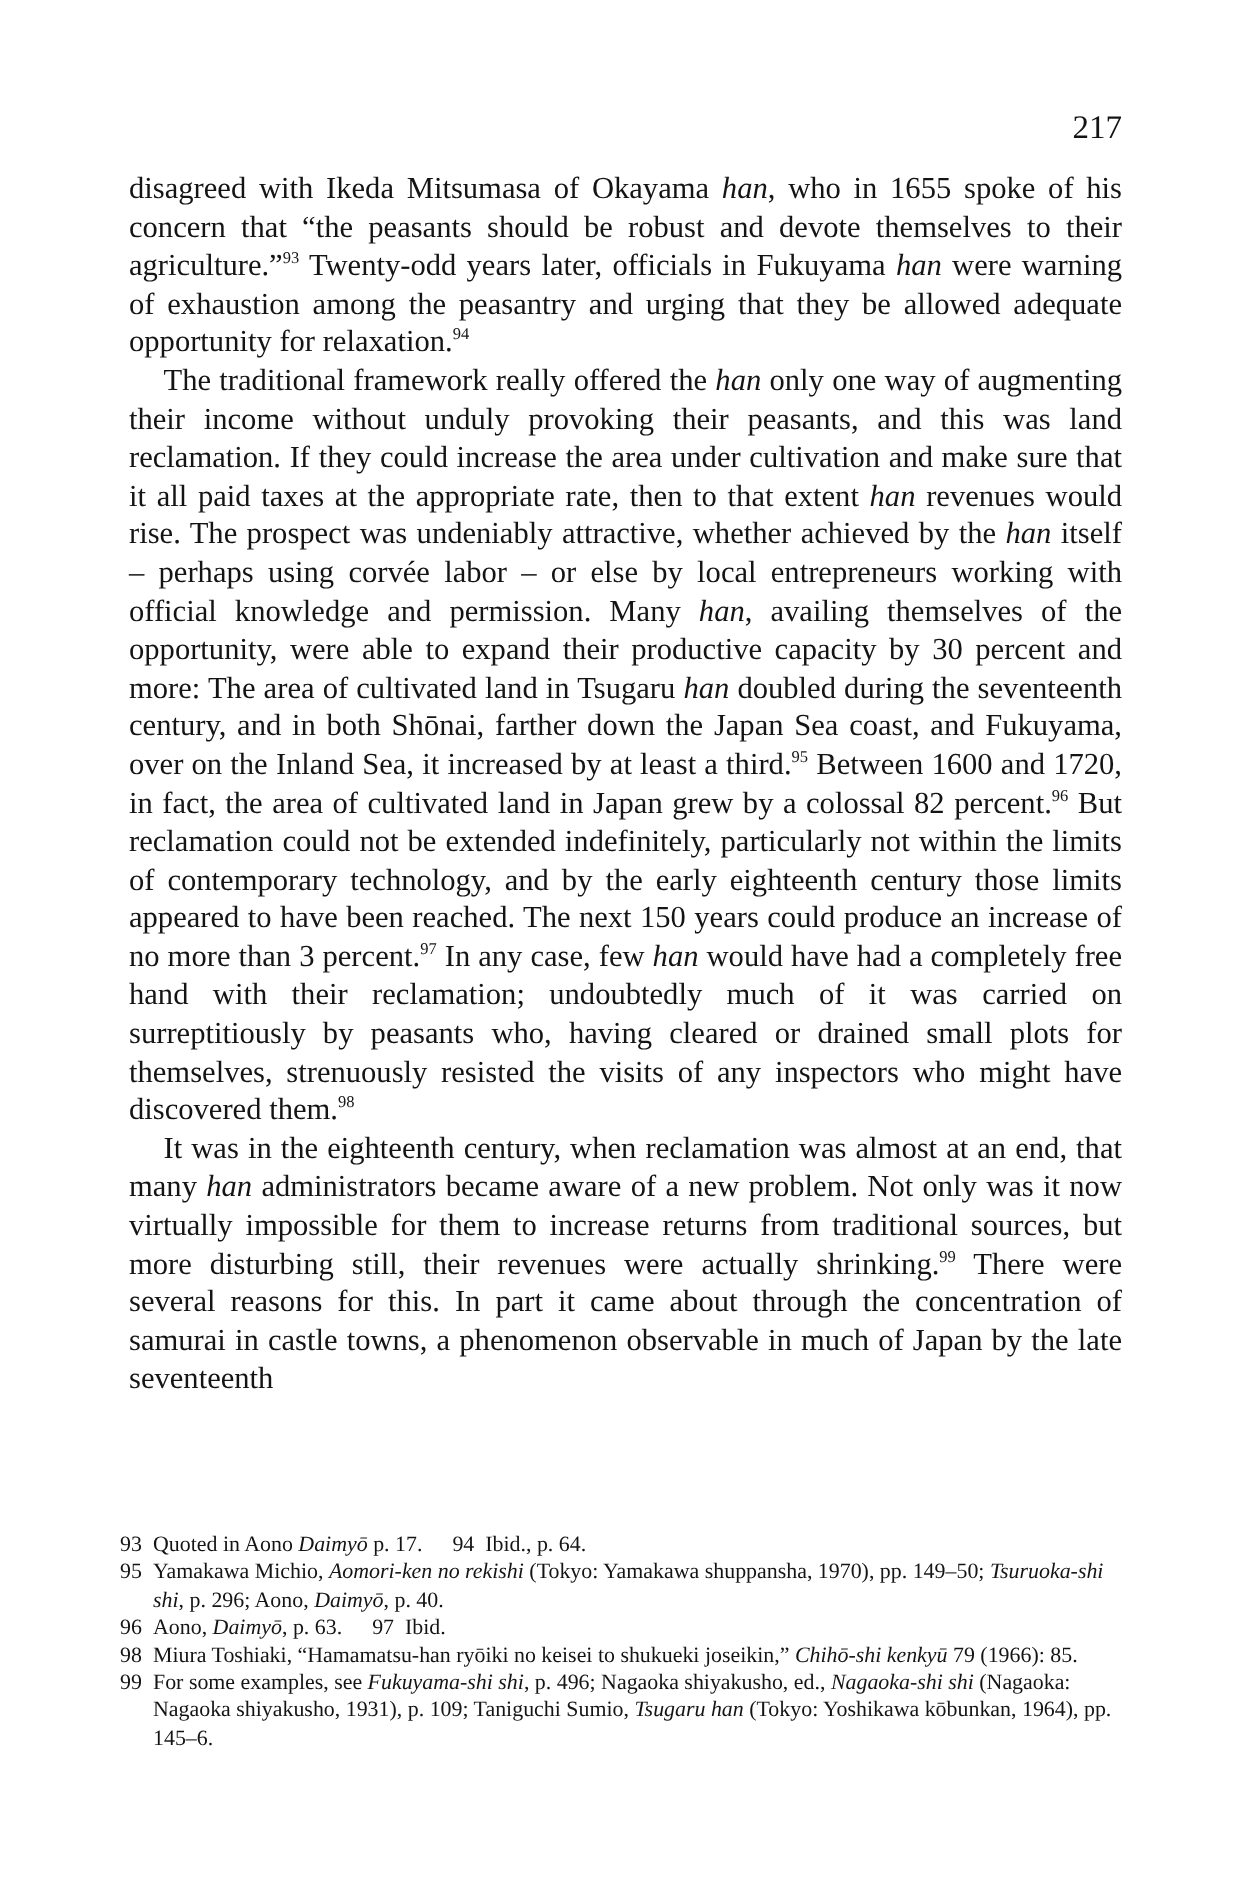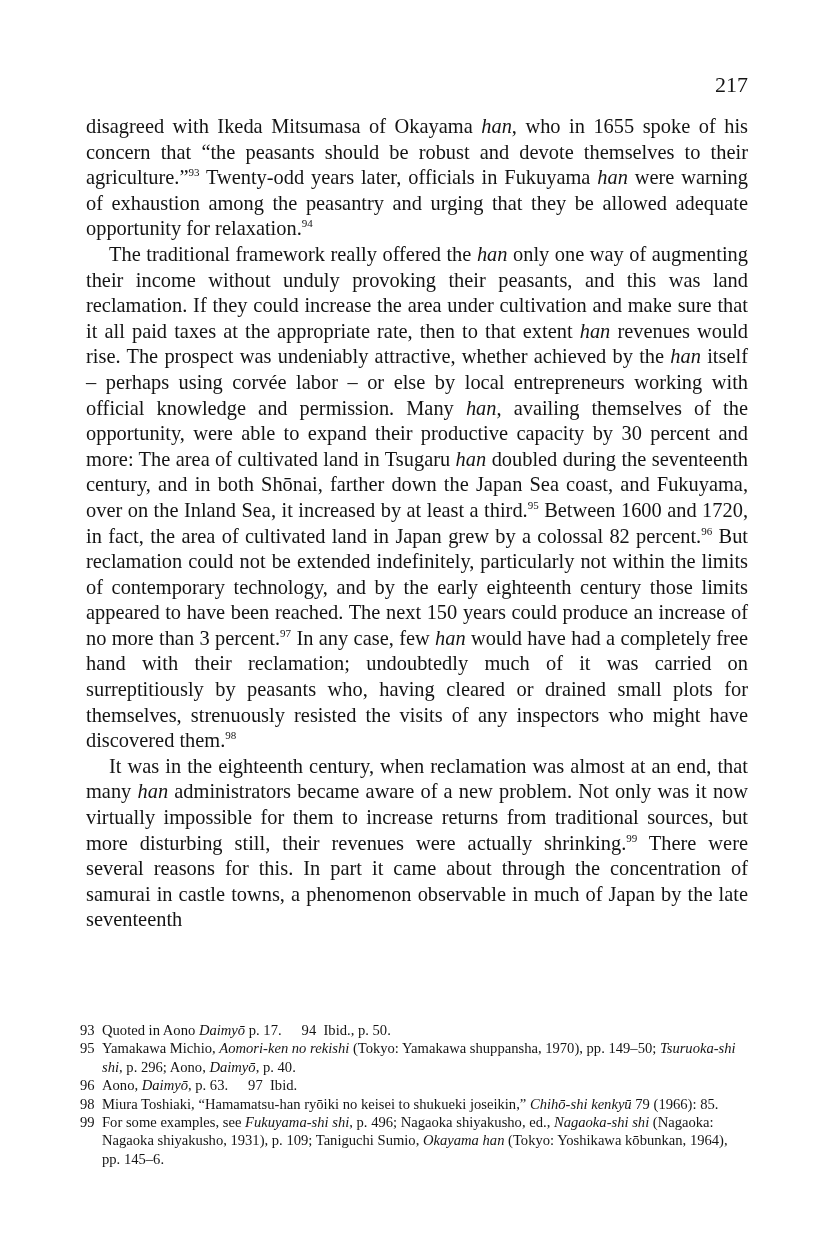--- a/index.html
+++ b/index.html
@@ -26,31 +26,31 @@
 
 <div class="body">
   <p><span>disagreed with Ikeda Mitsumasa of Okayama </span><i>han</i><span>, who in 1655 spoke of his concern that “the peasants should be robust and devote themselves to their agriculture.”</span><sup>93</sup><span> Twenty-odd years later, officials in Fukuyama </span><i>han</i><span> were warning of exhaustion among the peasantry and urging that they be allowed adequate opportunity for relaxation.</span><sup>94</sup></p>
   <p class="indent"><span>The traditional framework really offered the </span><i>han</i><span> only one way of augmenting their income without unduly provoking their peasants, and this was land reclamation. If they could increase the area under cultivation and make sure that it all paid taxes at the appropriate rate, then to that extent </span><i>han</i><span> revenues would rise. The prospect was undeniably attractive, whether achieved by the </span><i>han</i><span> itself – perhaps using corvée labor – or else by local entrepreneurs working with official knowledge and permission. Many </span><i>han</i><span>, availing themselves of the opportunity, were able to expand their productive capacity by 30 percent and more: The area of cultivated land in Tsugaru </span><i>han</i><span> doubled during the seventeenth century, and in both Shōnai, farther down the Japan Sea coast, and Fukuyama, over on the Inland Sea, it increased by at least a third.</span><sup>95</sup><span> Between 1600 and 1720, in fact, the area of cultivated land in Japan grew by a colossal 82 percent.</span><sup>96</sup><span> But reclamation could not be extended indefinitely, particularly not within the limits of contemporary technology, and by the early eighteenth century those limits appeared to have been reached. The next 150 years could produce an increase of no more than 3 percent.</span><sup>97</sup><span> In any case, few </span><i>han</i><span> would have had a completely free hand with their reclamation; undoubtedly much of it was carried on surreptitiously by peasants who, having cleared or drained small plots for themselves, strenuously resisted the visits of any inspectors who might have discovered them.</span><sup>98</sup></p>
   <p class="indent"><span>It was in the eighteenth century, when reclamation was almost at an end, that many </span><i>han</i><span> administrators became aware of a new problem. Not only was it now virtually impossible for them to increase returns from traditional sources, but more disturbing still, their revenues were actually shrinking.</span><sup>99</sup><span> There were several reasons for this. In part it came about through the concentration of samurai in castle towns, a phenomenon observable in much of Japan by the late seventeenth</span></p>
 </div>
 
 <div class="notes">
   <div class="note">
     <span class="num">93</span>
-    <span class="txt"><span>Quoted in Aono </span><i>Daimyō</i><span> p. 17.</span><span class="gap"></span><span>94</span>&nbsp;&nbsp;<span>Ibid., p. 50.</span></span>
+    <span class="txt"><span>Quoted in Aono </span><i>Daimyō</i><span> p. 17.</span><span class="gap"></span><span>94</span>&nbsp;&nbsp;<span>Ibid., p. 64.</span></span>
   </div>
   <div class="note">
     <span class="num">95</span>
     <span class="txt"><span>Yamakawa Michio, </span><i>Aomori-ken no rekishi</i><span> (Tokyo: Yamakawa shuppansha, 1970), pp. 149–50; </span><i>Tsuruoka-shi shi</i><span>, p. 296; Aono, </span><i>Daimyō</i><span>, p. 40.</span></span>
   </div>
   <div class="note">
     <span class="num">96</span>
     <span class="txt"><span>Aono, </span><i>Daimyō</i><span>, p. 63.</span><span class="gap"></span><span>97</span>&nbsp;&nbsp;<span>Ibid.</span></span>
   </div>
   <div class="note">
     <span class="num">98</span>
     <span class="txt"><span>Miura Toshiaki, “Hamamatsu-han ryōiki no keisei to shukueki joseikin,” </span><i>Chihō-shi kenkyū</i><span> 79 (1966): 85.</span></span>
   </div>
   <div class="note">
     <span class="num">99</span>
-    <span class="txt"><span>For some examples, see </span><i>Fukuyama-shi shi</i><span>, p. 496; Nagaoka shiyakusho, ed., </span><i>Nagaoka-shi shi</i><span> (Nagaoka: Nagaoka shiyakusho, 1931), p. 109; Taniguchi Sumio, </span><i>Okayama han</i><span> (Tokyo: Yoshikawa kōbunkan, 1964), pp. 145–6.</span></span>
+    <span class="txt"><span>For some examples, see </span><i>Fukuyama-shi shi</i><span>, p. 496; Nagaoka shiyakusho, ed., </span><i>Nagaoka-shi shi</i><span> (Nagaoka: Nagaoka shiyakusho, 1931), p. 109; Taniguchi Sumio, </span><i>Tsugaru han</i><span> (Tokyo: Yoshikawa kōbunkan, 1964), pp. 145–6.</span></span>
   </div>
 </div>
 
 </body></html>

